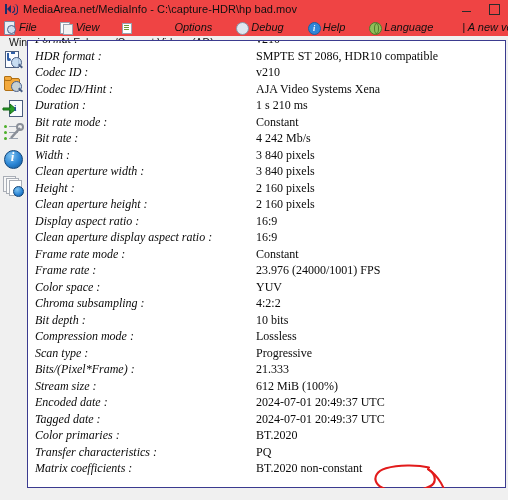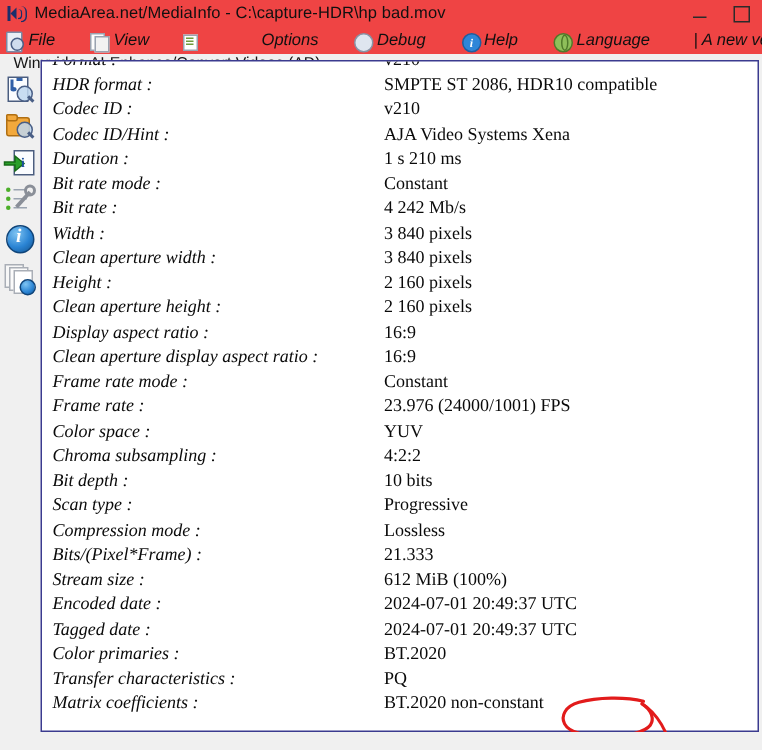--- a/index.html
+++ b/index.html
@@ -369,26 +369,26 @@
         </div>
         <div class="row">
           <div class="rlabel">Chroma subsampling :</div>
           <div class="rvalue">4:2:2</div>
         </div>
         <div class="row">
           <div class="rlabel">Bit depth :</div>
           <div class="rvalue">10 bits</div>
         </div>
         <div class="row">
+          <div class="rlabel">Compression mode :</div>
+          <div class="rvalue">Lossless</div>
+        </div>
+        <div class="row">
           <div class="rlabel">Scan type :</div>
           <div class="rvalue">Progressive</div>
-        </div>
-        <div class="row">
-          <div class="rlabel">Compression mode :</div>
-          <div class="rvalue">Lossless</div>
         </div>
         <div class="row">
           <div class="rlabel">Bits/(Pixel*Frame) :</div>
           <div class="rvalue">21.333</div>
         </div>
         <div class="row">
           <div class="rlabel">Stream size :</div>
           <div class="rvalue">612 MiB (100%)</div>
         </div>
         <div class="row">

